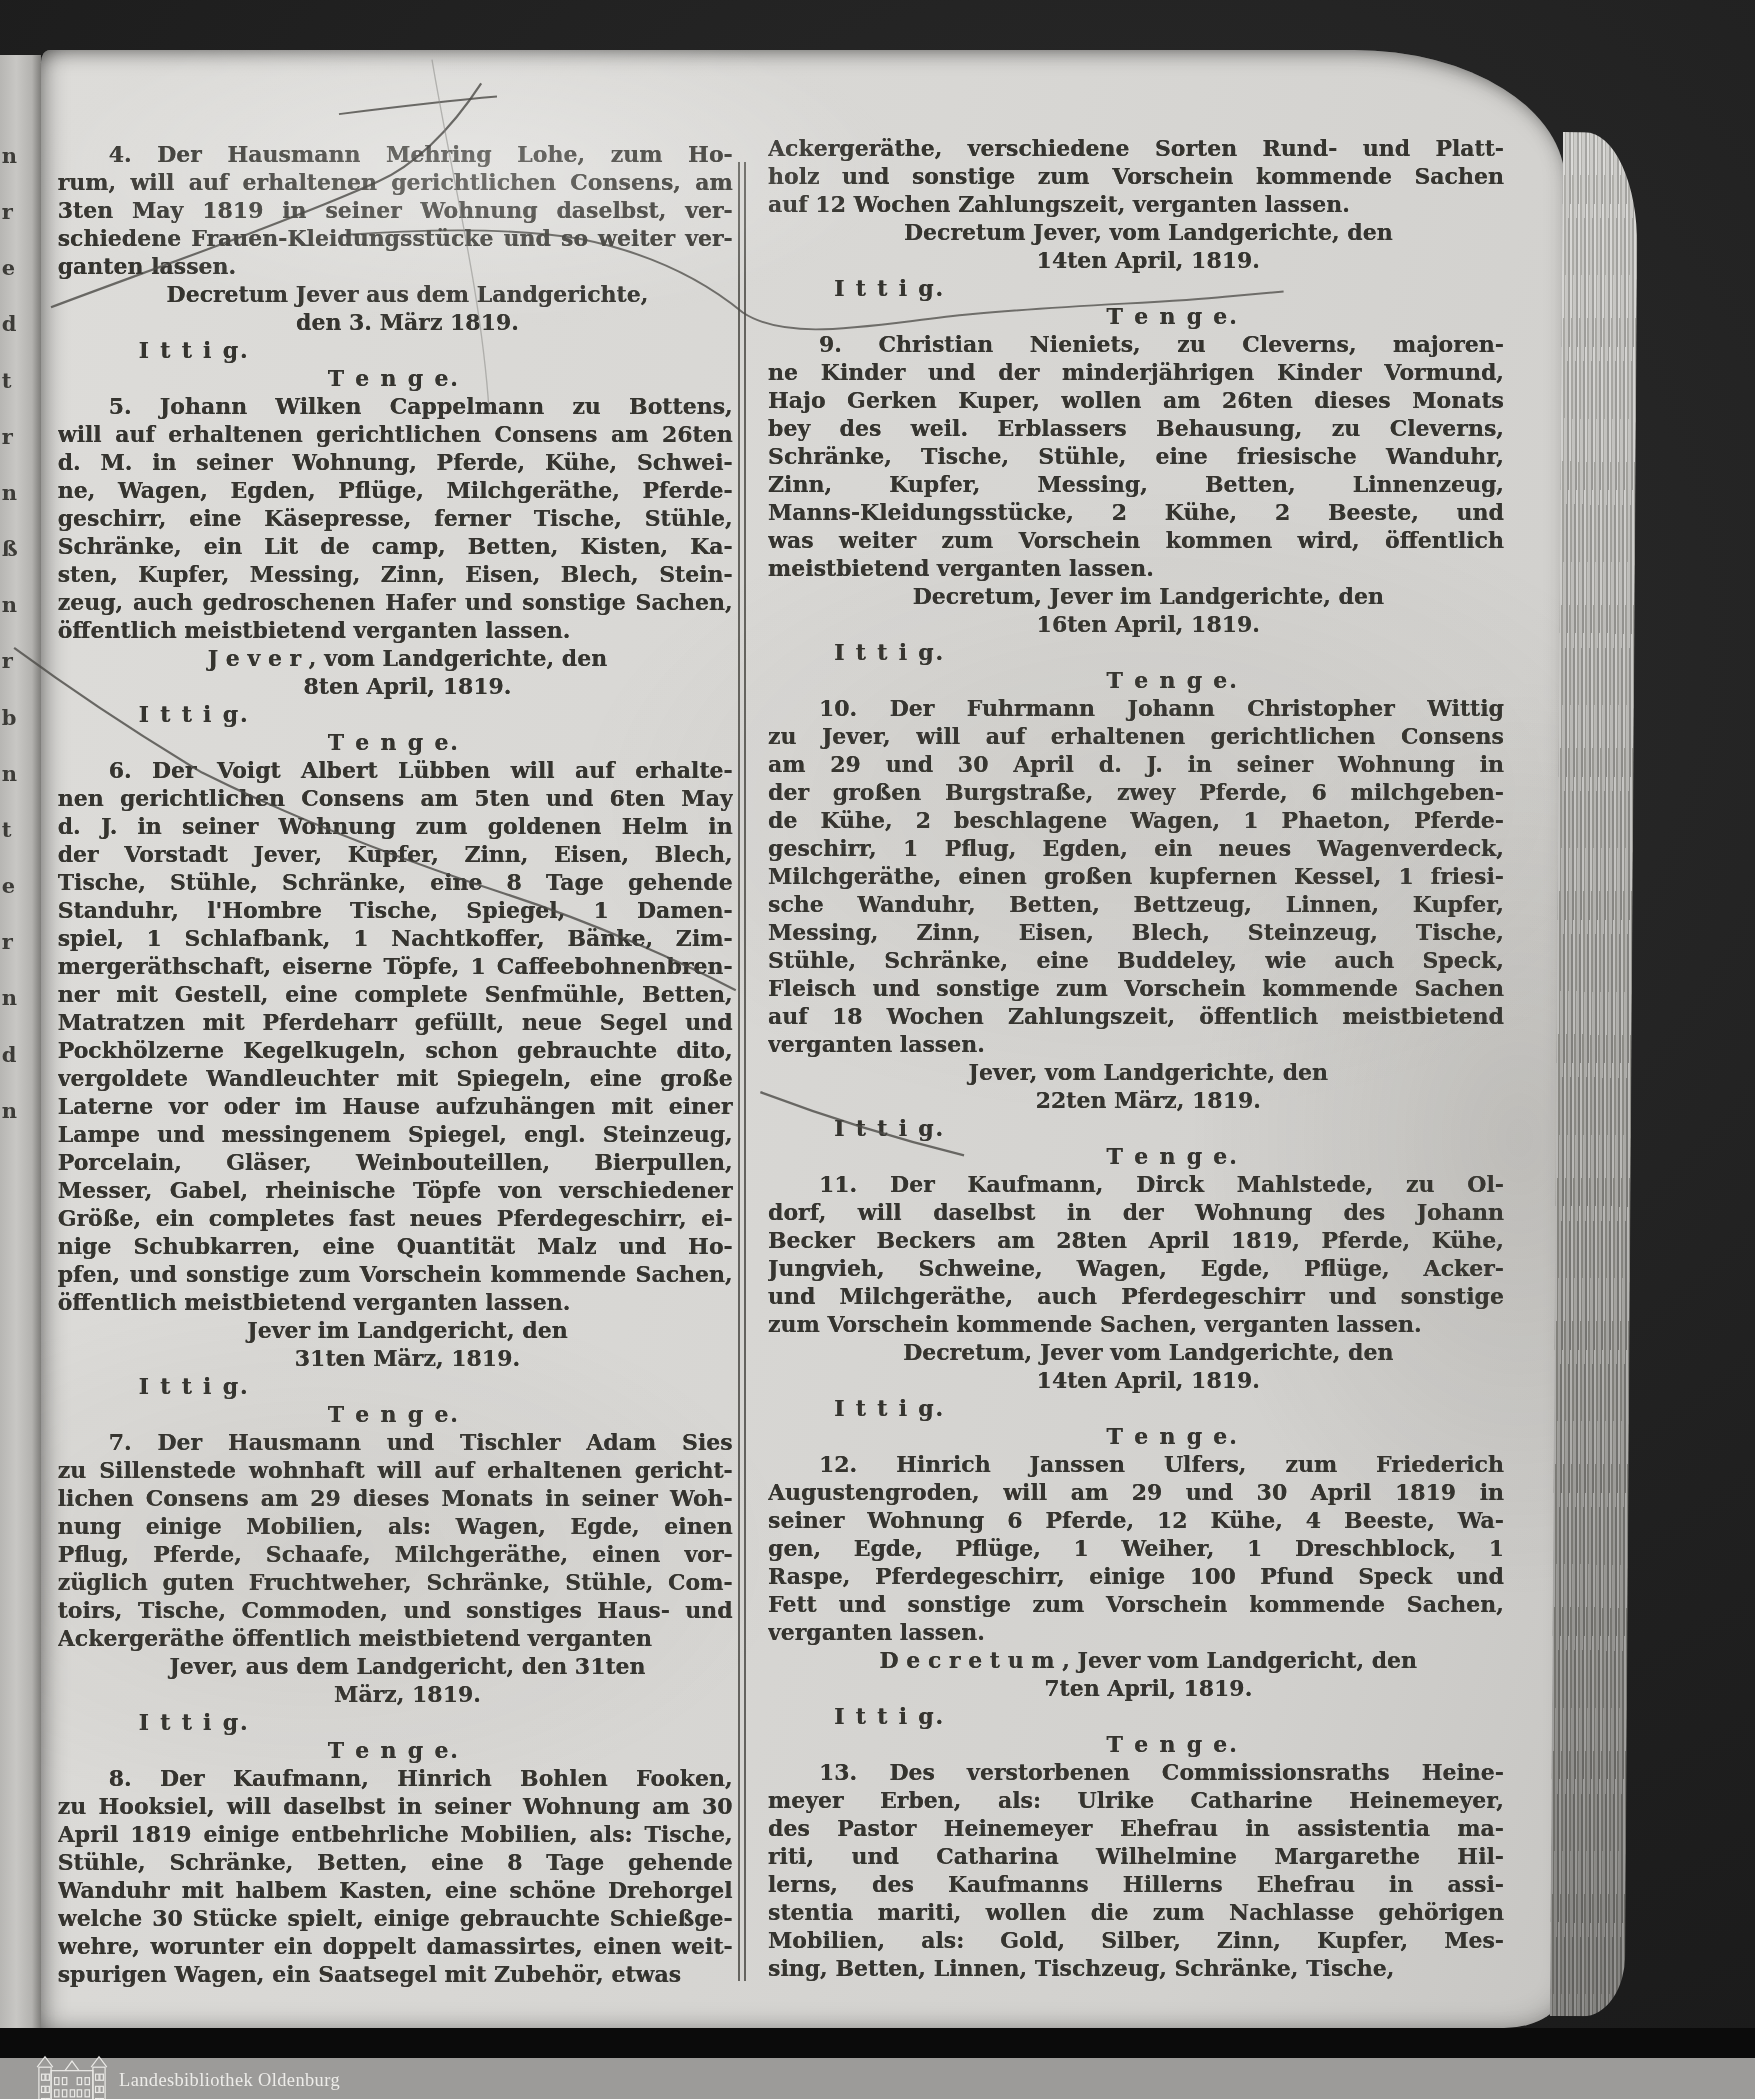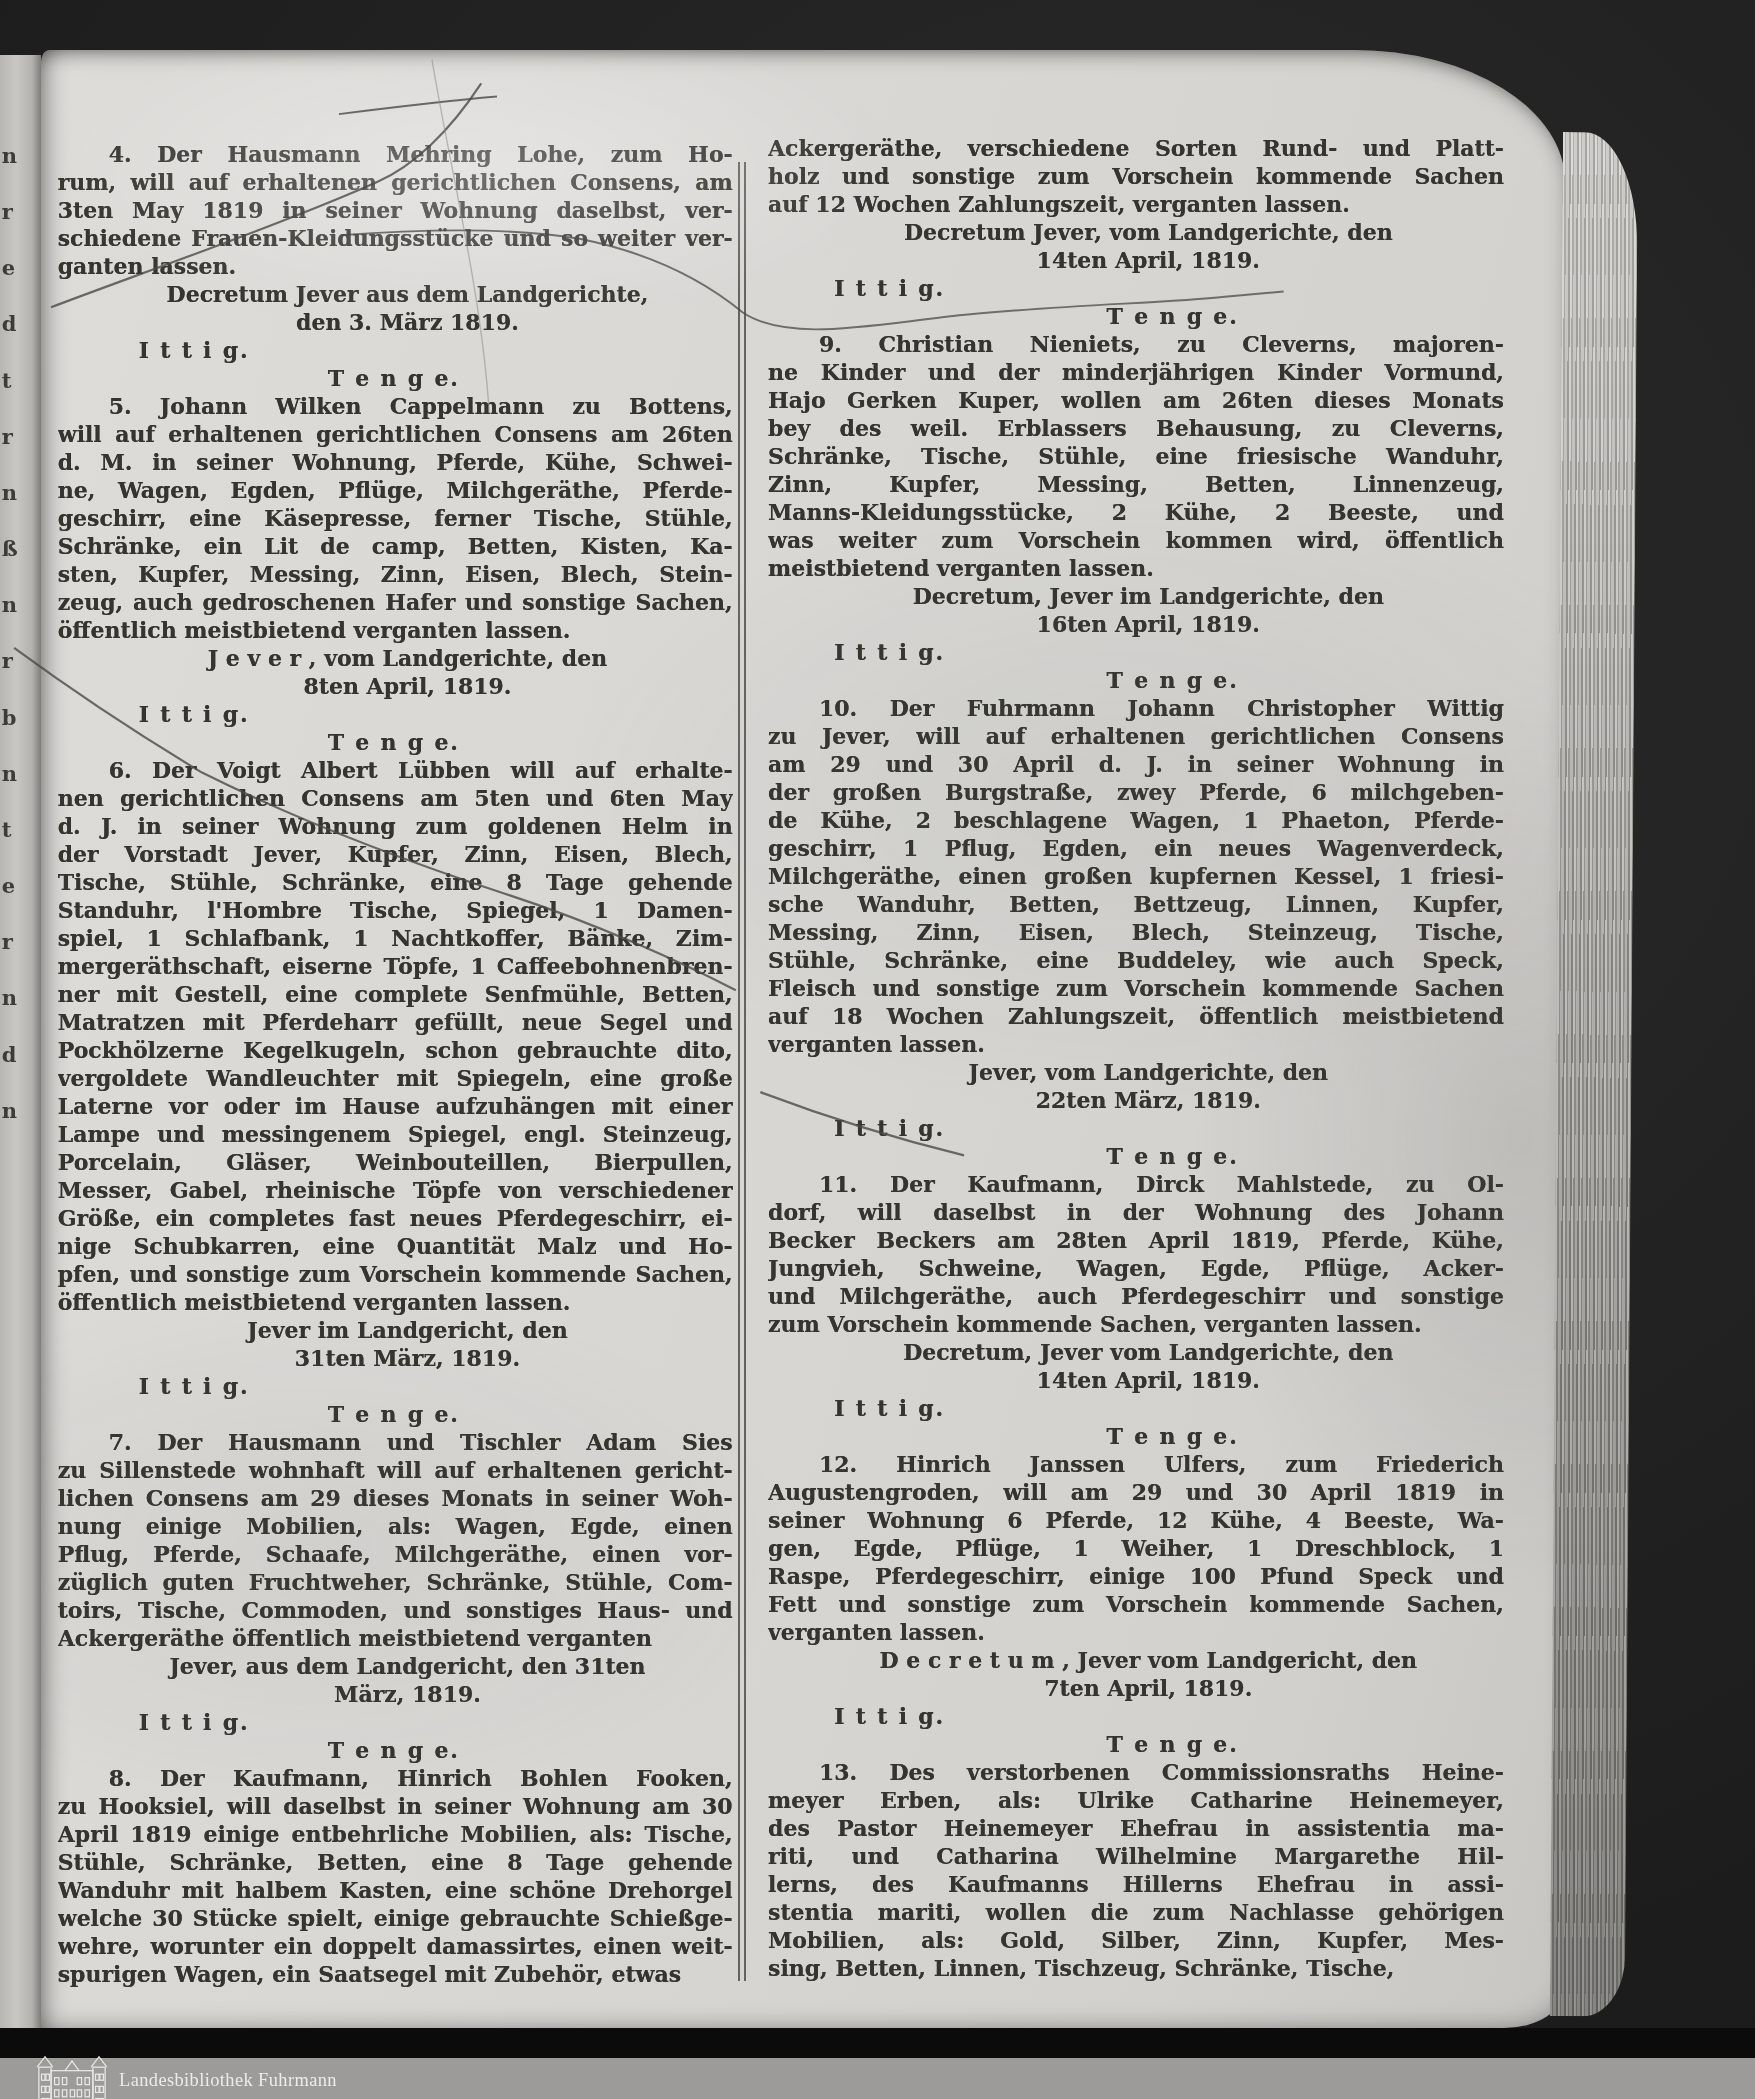--- a/index.html
+++ b/index.html
@@ -305,14 +305,14 @@
     <rect x="22" y="40" width="5" height="8"></rect>
       <rect x="31" y="40" width="5" height="8"></rect>
       <rect x="40" y="40" width="5" height="8"></rect>
       <rect x="48" y="40" width="5" height="8"></rect>
       <rect x="57" y="40" width="5" height="8"></rect>
     <rect x="22" y="54" width="5" height="8"></rect>
       <rect x="40" y="52" width="5" height="10"></rect>
       <rect x="57" y="54" width="5" height="8"></rect>
   </g>
 </svg>
-<div id="library-name">Landesbibliothek Fuhrmann</div>
+<div id="library-name">Landesbibliothek Oldenburg</div>
 
 
 </body></html>

